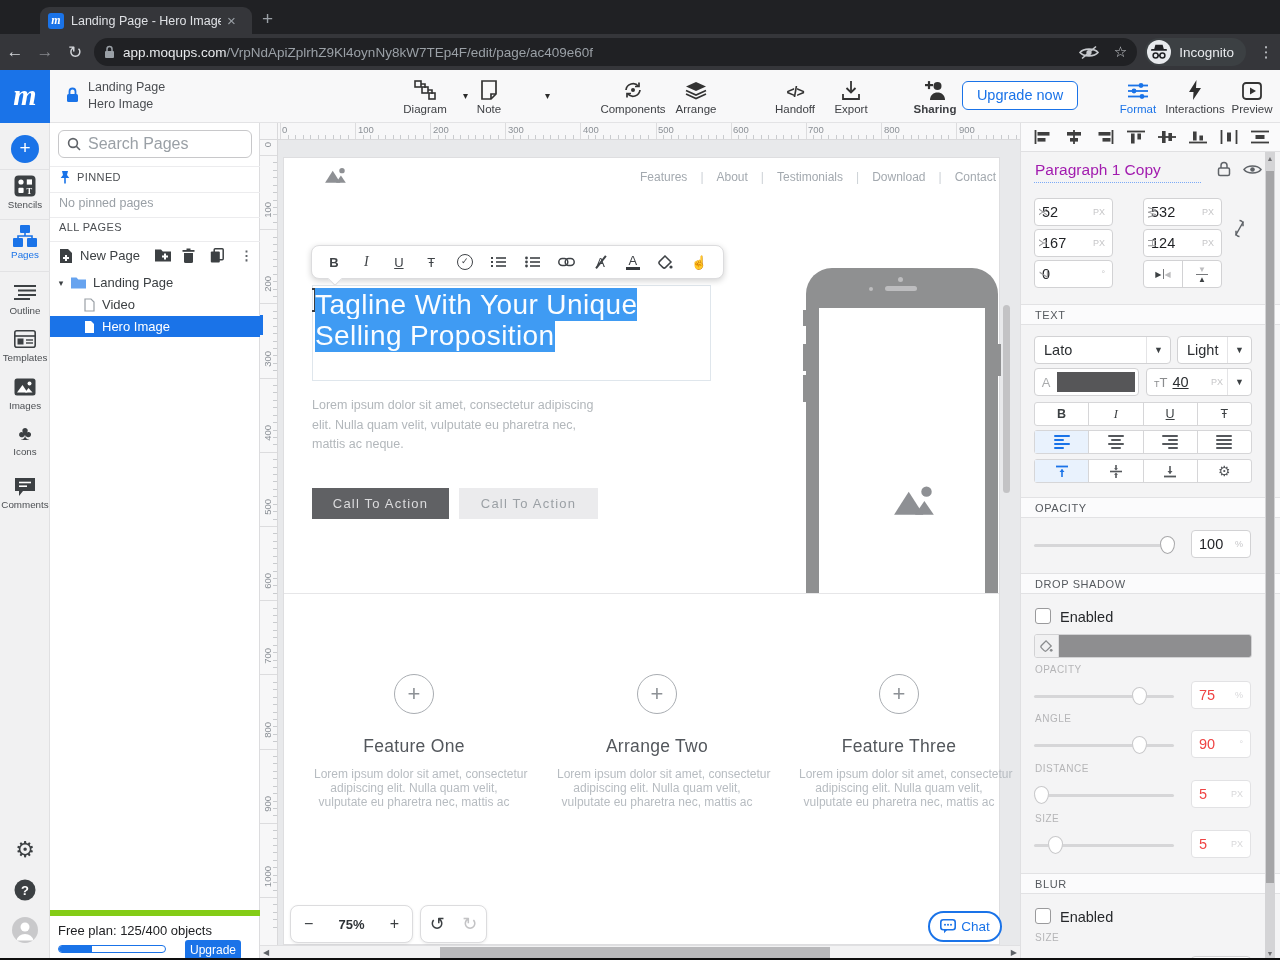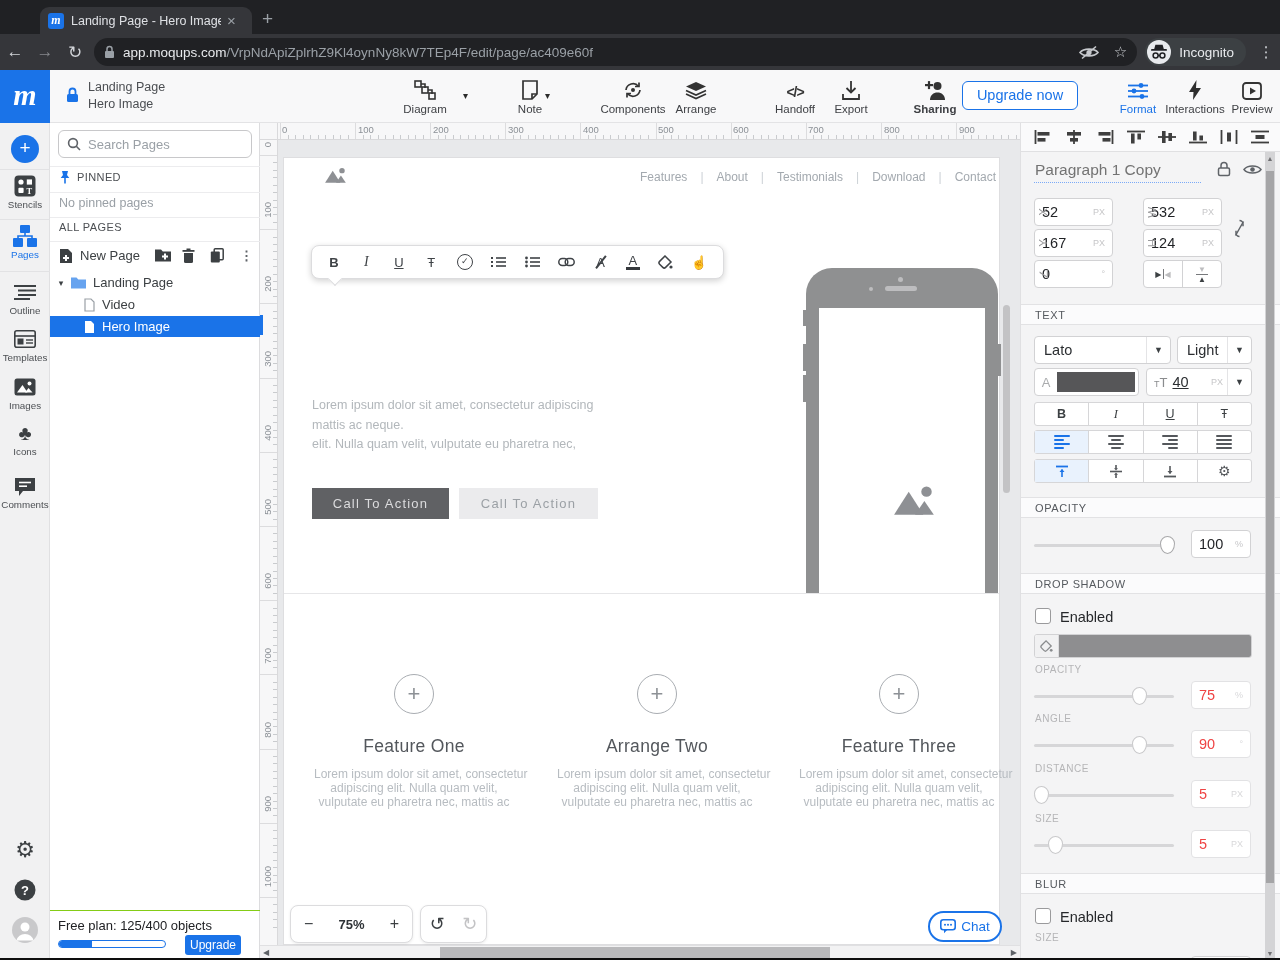--- a/index.html
+++ b/index.html
@@ -46,32 +46,32 @@
   #plusbtn{position:absolute;left:11px;top:12px;width:28px;height:28px;border-radius:50%;background:#1a73e8;color:#fff;font-size:19px;text-align:center;line-height:26px;}
   .ritem{position:absolute;left:0;width:50px;text-align:center;color:#3c4043;}
   .ritem .rlabel{font-size:9.8px;margin-top:2px;color:#4c4f53;}
   .ritem.active .rlabel{color:#1a73e8;}
   .ritem .ric{height:22px;display:flex;align-items:center;justify-content:center;}
   .rglyph{font-size:20px;line-height:20px;color:#3c4043;}
 
   
   #pagespanel{position:absolute;left:50px;top:123px;width:210px;height:837px;background:#fff;border-right:1px solid #dcdcde;}
   #searchbox{position:absolute;left:8px;top:7px;width:194px;height:28px;border:1px solid #c8c8ca;border-radius:6px;display:flex;align-items:center;padding:0 8px;background:#fff;}
-  #searchbox span{color:#9aa0a6;font-size:13px;margin-left:7px;}
+  #searchbox span{color:#9aa0a6;font-size:16px;margin-left:7px;}
   .pdiv{position:absolute;left:0;width:210px;border-top:1px solid #ececee;}
   .prow-label{position:absolute;left:9px;font-size:11px;color:#4b4e52;letter-spacing:.4px;display:flex;align-items:center;gap:6px;}
   #nopinned{position:absolute;left:9px;font-size:12.5px;color:#9aa0a6;}
   #newpagerow{position:absolute;left:0;top:122px;width:210px;height:24px;}
   #newpagerow .npl{position:absolute;left:30px;top:3px;font-size:13px;color:#3c4043;}
   .np-ic{position:absolute;top:3px;}
   #kebab{position:absolute;left:190px;top:3px;color:#5f6368;font-size:13px;font-weight:700;}
   .treerow{position:absolute;left:0;width:210px;height:21px;font-size:13px;color:#3c4043;display:flex;align-items:center;}
   .treerow.sel{background:#1a73e8;color:#fff;}
   .tcaret{width:14px;text-align:center;font-size:9px;color:#3c4043;margin-left:4px;}
-  #planbox{position:absolute;left:0;top:787px;width:210px;height:50px;border-top:1px solid #84cc16;}
+  #planbox{position:absolute;left:0;top:787px;width:210px;height:50px;border-top:6px solid #84cc16;}
   #plantext{position:absolute;left:8px;top:7px;font-size:13px;color:#202124;}
   #planbar{position:absolute;left:8px;top:29px;width:108px;height:8px;border:1px solid #1a73e8;border-radius:4px;overflow:hidden;background:#fff;}
   #planfill{height:100%;background:#1a73e8;}
   #upgr{position:absolute;left:135px;top:24px;width:56px;height:20px;background:#1a73e8;color:#fff;font-size:12px;text-align:center;line-height:20px;border-radius:3px;}
 
   
   #canvas{position:absolute;left:260px;top:123px;width:760px;height:837px;background:#e8e9eb;overflow:hidden;}
   #hruler{position:absolute;left:18px;top:0;width:742px;height:17px;background:#f7f7f8;border-bottom:1px solid #d9d9db;overflow:hidden;}
   #vruler{position:absolute;left:0;top:17px;width:18px;height:805px;background:#f7f7f8;border-right:1px solid #d9d9db;overflow:hidden;}
   #rcorner{position:absolute;left:0;top:0;width:18px;height:17px;background:#f7f7f8;border-right:1px solid #d9d9db;border-bottom:1px solid #d9d9db;}
@@ -134,21 +134,21 @@
   .tico{font-size:13px;color:#3f4347;position:relative;text-align:center;min-width:14px;}
   .tico.it{font-style:italic;font-family:"Liberation Serif",serif;font-size:14px;}
   .tico.un{text-decoration:underline;}
   .tico.ckc{width:16px;height:16px;border:1.3px solid #3f4347;border-radius:50%;font-size:9px;line-height:13px;}
   .tico .slash{position:absolute;left:6px;top:-1px;width:1.5px;height:16px;background:#3f4347;transform:rotate(38deg);}
   .tico.acolor{border-bottom:3px solid #35393d;line-height:13px;}
 
   
   #inspector{position:absolute;left:1020px;top:123px;width:260px;height:837px;background:#f4f4f5;border-left:1px solid #e0e0e2;overflow:hidden;}
   #alignrow{position:absolute;left:0;top:0;width:260px;height:29px;background:#fafafb;border-bottom:1px solid #e0e0e2;display:flex;align-items:center;justify-content:space-around;padding:0 6px;}
-  #iname{position:absolute;left:14px;top:38px;font-size:15.5px;color:#737373;}
+  #iname{position:absolute;left:14px;top:38px;font-size:15.5px;color:#a21caf;}
   #inameline{position:absolute;left:13px;top:59px;width:167px;border-top:1px dotted #7baaf7;}
   .vbox{position:absolute;width:79px;height:28px;background:#fff;border:1px solid #d2d2d4;border-radius:4px;display:flex;align-items:center;padding:0 7px;gap:6px;}
   .vbox .vlab{font-size:11.5px;color:#9a9a9c;}
   .vbox .vval{font-size:14.5px;color:#1f2124;flex:1;}
   .vbox .vunit{font-size:9px;color:#c6c6c8;}
   .vbox.rt{left:170px;width:60px;}
   .vbox.dis{border-color:#e2e2e4;}
   .vbox.dis .vval{color:#ef4444;}
   .vbox.dis .vunit{color:#d8d8da;}
   #flipbox{position:absolute;left:122px;top:137px;width:79px;height:28px;background:#fff;border:1px solid #d2d2d4;border-radius:4px;display:flex;}
@@ -263,21 +263,21 @@
               <rect x="8" y="7" width="6" height="6"></rect>
               <rect x="15" y="13" width="6" height="6"></rect>
               <path d="M7 4h4v4M14 10h4v4"></path>
             </g>
           </svg>
       </div>
       <div class="hlabel">Diagram</div>
     </div>
     <span class="hcaret" style="left:413px;">▾</span>
 
-    <div class="htool" style="left:442px;">
+    <div class="htool" style="left:401px;">
       <div class="hicon">
         <svg width="18" height="20" viewBox="0 0 18 20">
             <path d="M2 1h14v13l-5 5H2z" fill="none" stroke="#333" stroke-width="1.7"></path>
             <path d="M11 19v-5h5" fill="none" stroke="#333" stroke-width="1.7"></path>
           </svg>
       </div>
       <div class="hlabel">Note</div>
     </div>
     <span class="hcaret" style="left:495px;">▾</span>
 
@@ -824,25 +824,32 @@
         <span class="sep">|</span>
         <span>About</span>
         <span class="sep">|</span>
         <span>Testimonials</span>
         <span class="sep">|</span>
         <span>Download</span>
         <span class="sep">|</span>
         <span>Contact</span>
       </div>
 
+      <div id="headbox">
+        <div id="tcursor"></div>
+        <div id="headtext">
+          <span class="hl">Tagline With Your Unique</span><br>
+          <span class="hl">Selling Proposition</span>
+        </div>
+      </div>
 
       <div id="wf-para">
         <div>Lorem ipsum dolor sit amet, consectetur adipiscing</div>
+        <div>elit. Nulla quam velit, vulputate eu pharetra nec,</div>
         <div>mattis ac neque.</div>
-        <div>elit. Nulla quam velit, vulputate eu pharetra nec,</div>
       </div>
 
       <div id="cta1" class="cta">Call To Action</div>
       <div id="cta2" class="cta">Call To Action</div>
 
       <div id="phoneclip">
         <div id="phone">
           <div class="pdot" style="left:92px;top:9px;width:5px;height:5px;"></div>
           <div class="pdot" style="left:63px;top:19px;width:4px;height:4px;"></div>
           <div id="pspeaker"></div>

